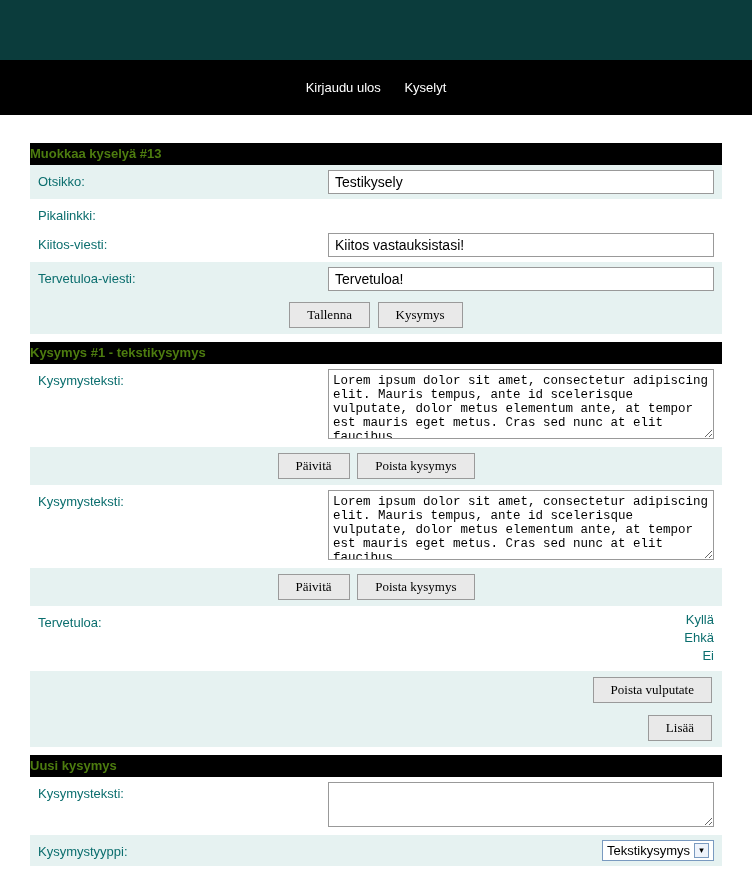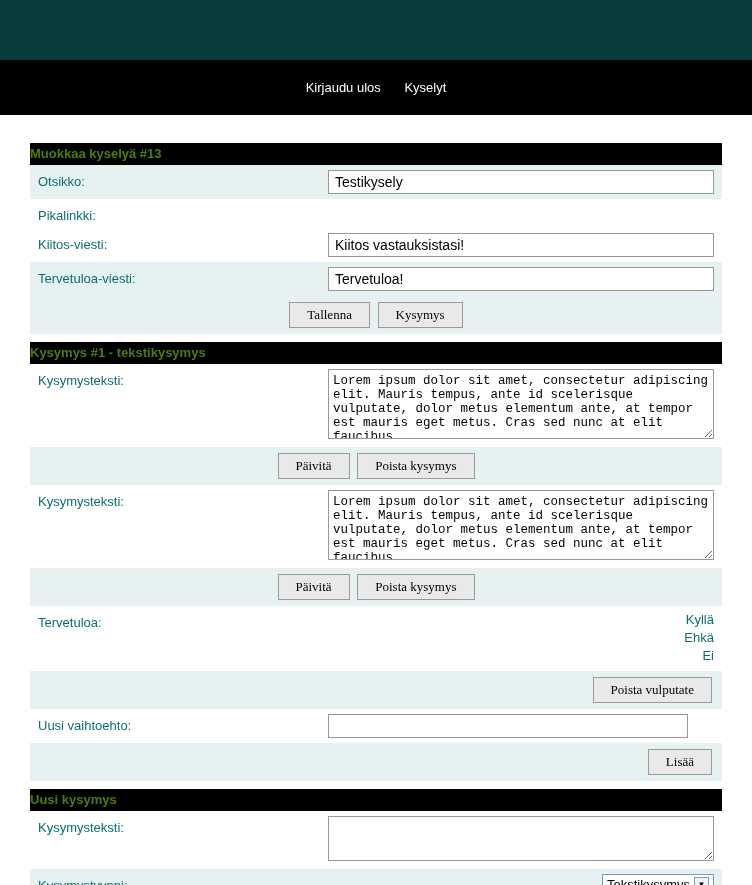--- a/index.html
+++ b/index.html
@@ -84,24 +84,20 @@
     <div class="row-label">Tervetuloa:</div>
     <div class="row-field options-list">
       <div>Kyllä</div>
       <div>Ehkä</div>
       <div>Ei</div>
     </div>
   </div>
   <div class="button-row right">
     <button>Poista vulputate</button>
   </div>
-  <div class="row">
-    <div class="row-label">Uusi vaihtoehto:</div>
-    <div class="row-field"><input type="text" class="add-input" value="" style=""></div>
-  </div>
   <div class="button-row right">
     <button>Lisää</button>
   </div>
 
   <div class="section-header">Uusi kysymys</div>
   <div class="row">
     <div class="row-label">Kysymysteksti:</div>
     <div class="row-field"><textarea style="height: 45px;"></textarea></div>
   </div>
   <div class="row alt">

